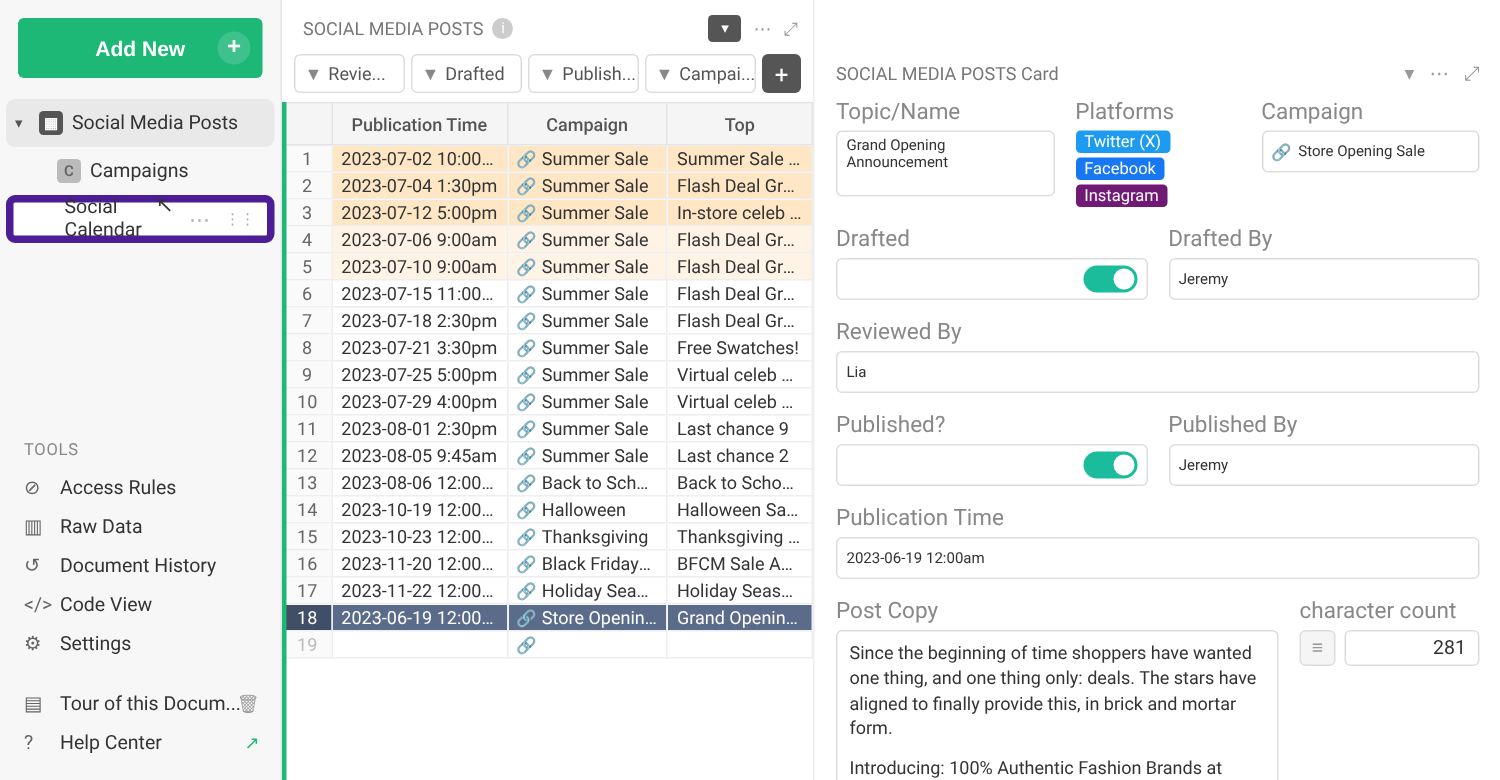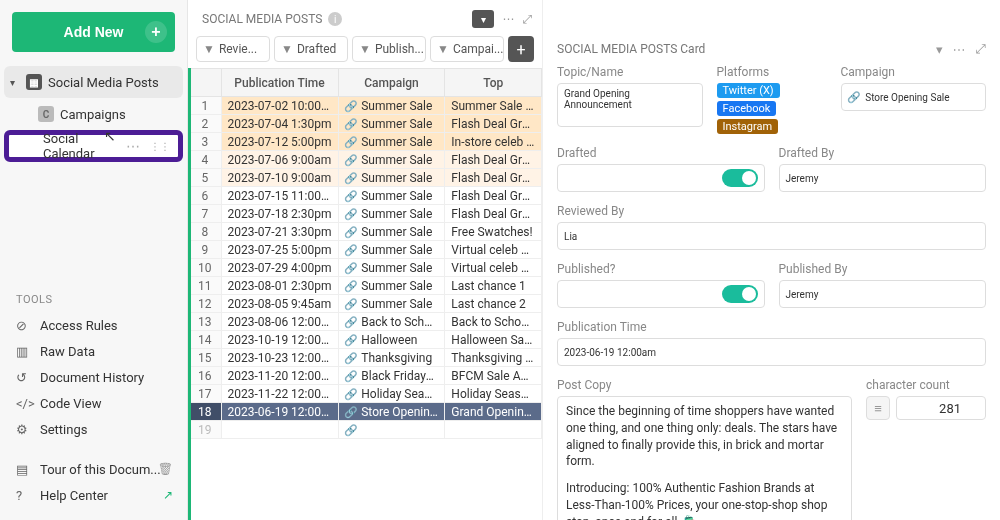--- a/index.html
+++ b/index.html
@@ -51,36 +51,36 @@
   .green-strip { position:absolute; left:0; top:0; bottom:0; width:3px; background:#1db776; }
 
   
   .card-area { flex:1; display:flex; flex-direction:column; overflow-y:auto; }
   .card-hdr { display:flex; align-items:center; padding: 10px 14px 8px 14px; color:#777; font-size:12px;margin-top:31px; }
   .card-hdr .right-tools { margin-left:auto; display:flex; gap:10px; align-items:center; color:#999; font-size:13px; }
   .card-body { padding: 0 14px 14px 14px; display:flex; flex-direction:column; gap:12px; }
   .row3 { display:flex; gap:14px; }
   .field { flex:1; display:flex; flex-direction:column; gap:4px; }
   .field.narrow { flex:0 0 120px; }
-  .label { font-size:12px; color:#888; }
+  .label { font-size:15px; color:#888; }
   .value-box { border:1px solid #ddd; border-radius:4px; min-height:28px; padding:4px 6px; font-size:10px; background:#fff; display:flex; align-items:center; }
   .value-box.multi { min-height:44px; align-items:flex-start; }
   .value-box.toggle { justify-content:flex-end; padding-right:6px; }
   .value-box.linkish::before { content:"🔗"; font-size:11px; color:#aaa; margin-right:4px; }
   .platform-tags { display:flex; flex-direction:column; gap:3px; }
   .tag { color:#fff; font-size:11px; padding:1px 6px; border-radius:3px; align-self:flex-start;}
   .tag.tw { background:#1d9bf0; }
   .tag.fb { background:#1877f2; }
-  .tag.ig { background:#a16207; }
+  .tag.ig { background:#701a75; }
   .toggle-pill { width:36px; height:18px; background:#1abc9c; border-radius:9px; position:relative; }
   .toggle-pill::after { content:""; position:absolute; right:2px; top:2px; width:14px; height:14px; background:#fff; border-radius:50%; }
   .post-copy { border:1px solid #ddd; border-radius:4px; padding:6px 8px; font-size:12px; line-height:1.4; min-height:110px; }
   .char-box { display:flex; align-items:center; gap:6px; }
   .char-box .hash { width:24px;height:24px;border:1px solid #ddd;border-radius:4px;background:#f5f5f5;display:flex;align-items:center;justify-content:center;color:#999; }
-  .char-box .num { flex:1; border:1px solid #ddd;border-radius:4px;height:24px;display:flex;align-items:center;justify-content:flex-end;padding-right:24px; }
+  .char-box .num { flex:1; border:1px solid #ddd;border-radius:4px;height:24px;display:flex;align-items:center;justify-content:flex-end;padding-right:8px; }
 
   .cursor { position:absolute; left:104px; top:128px; font-size:14px; pointer-events:none; }
 </style>
 </head>
 <body>
 
 <div class="app">
 
   <div class="sidebar">
     <button class="add-new-btn">
@@ -237,21 +237,21 @@
             <tr>
               <td class="rownum">10</td>
               <td>2023-07-29 4:00pm</td>
               <td><span class="link-ic">🔗</span>Summer Sale</td>
               <td>Virtual celeb cons</td>
             </tr>
             <tr>
               <td class="rownum">11</td>
               <td>2023-08-01 2:30pm</td>
               <td><span class="link-ic">🔗</span>Summer Sale</td>
-              <td>Last chance 1</td>
+              <td>Last chance 9</td>
             </tr>
             <tr>
               <td class="rownum">12</td>
               <td>2023-08-05 9:45am</td>
               <td><span class="link-ic">🔗</span>Summer Sale</td>
               <td>Last chance 2</td>
             </tr>
             <tr>
               <td class="rownum">13</td>
               <td>2023-08-06 12:00am</td>

